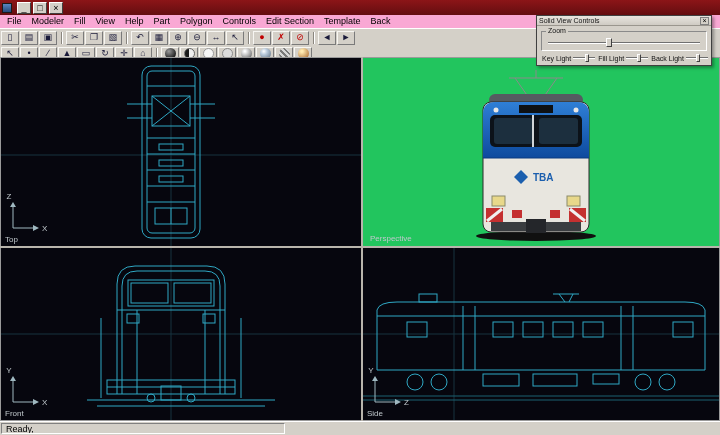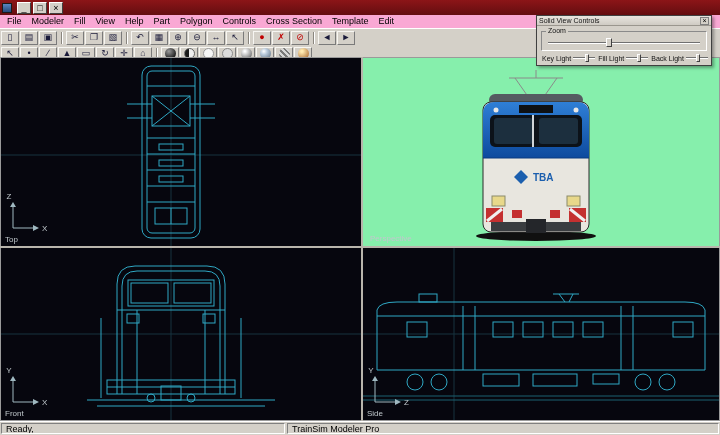--- a/index.html
+++ b/index.html
@@ -48,21 +48,21 @@
   .light-slider { display:flex; align-items:center; gap:2px; flex:1; }
   .light-label { font-size:7px; color:#111; white-space:nowrap; }
   .mini-slider { position:relative; width:22px; height:8px; flex:0 0 auto; }
   .mini-track { position:absolute; left:0; right:0; top:3px; height:2px; background:#9a9a9a; border-top:1px solid #707070; border-bottom:1px solid #fff; }
   .mini-thumb { position:absolute; top:0; width:4px; height:8px; background:#d4d0c8; border:1px solid; border-color:#fff #404040 #404040 #fff; }
 
   
   .viewports { position:absolute; top:57px; left:0; width:720px; height:364px; background:#9a9a9a; }
   .vp { position:absolute; background:#06060e; overflow:hidden; }
   .vp-top   { left:1px;   top:1px;   width:360px; height:188px; }
-  .vp-persp { left:363px; top:1px;   width:356px; height:188px; background:#86efac; }
+  .vp-persp { left:363px; top:1px;   width:356px; height:188px; background:#22c55e; }
   .vp-front { left:1px;   top:191px; width:360px; height:172px; }
   .vp-side  { left:363px; top:191px; width:356px; height:172px; }
   .splitter-v { position:absolute; left:361px; top:0; width:2px; height:364px; background:#b8b4ac; }
   .splitter-h { position:absolute; left:0; top:189px; width:720px; height:2px; background:#b8b4ac; }
   svg text { font-family:"Liberation Sans", sans-serif; }
   .ax-label { fill:#c0c8cc; font-size:8px; }
   .vp-name  { fill:#c0c8cc; font-size:8px; }
 
   
   .statusbar { position:absolute; left:0; bottom:0; width:720px; height:14px; background:#d4d0c8; border-top:1px solid #fff; display:flex; }
@@ -83,23 +83,23 @@
 
 <div class="menubar">
     <span class="menu-item">File</span>
     <span class="menu-item">Modeler</span>
     <span class="menu-item">Fill</span>
     <span class="menu-item">View</span>
     <span class="menu-item">Help</span>
     <span class="menu-item">Part</span>
     <span class="menu-item">Polygon</span>
     <span class="menu-item">Controls</span>
-    <span class="menu-item">Cross Section</span>
+    <span class="menu-item">Edit Section</span>
     <span class="menu-item">Template</span>
-    <span class="menu-item">Edit</span>
+    <span class="menu-item">Back</span>
   </div>
 
 <div class="toolbar">
   <div class="tb-row">
       <div class="tb-btn">
         <span class="tb-glyph">▯</span>
       </div>
       <div class="tb-btn">
         <span class="tb-glyph">▤</span>
       </div>
@@ -427,14 +427,13 @@
       </g>
       <text x="8" y="125" class="ax-label" text-anchor="middle">Y</text>
       <text x="41" y="157" class="ax-label">Z</text>
       <text x="4" y="168" class="vp-name">Side</text>
     </svg>
   </div>
 </div>
 
 <div class="statusbar">
   <div class="sb-panel sb-left">Ready,</div>
-  <div class="sb-panel sb-right">TrainSim Modeler Pro</div>
 </div>
 
 </body></html>

